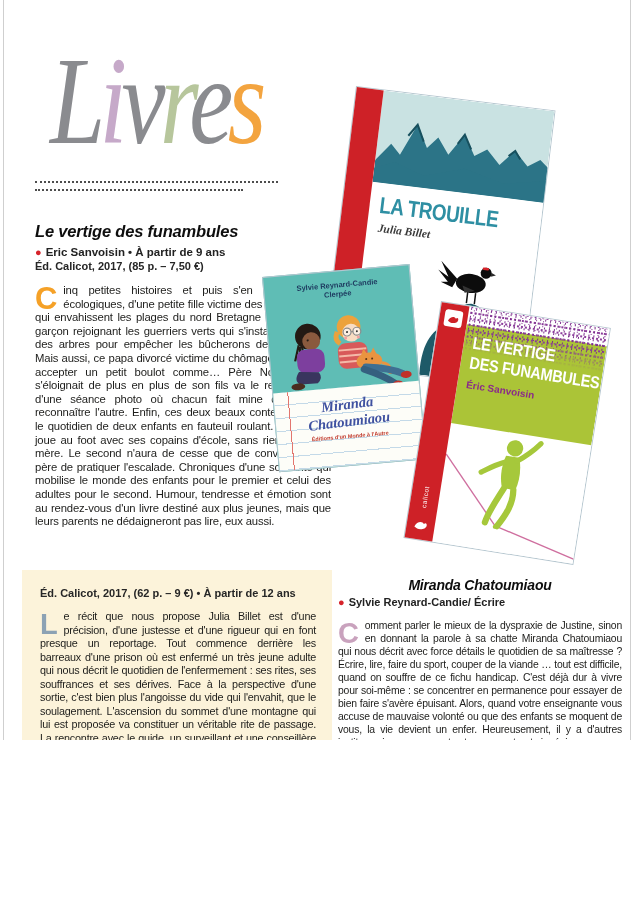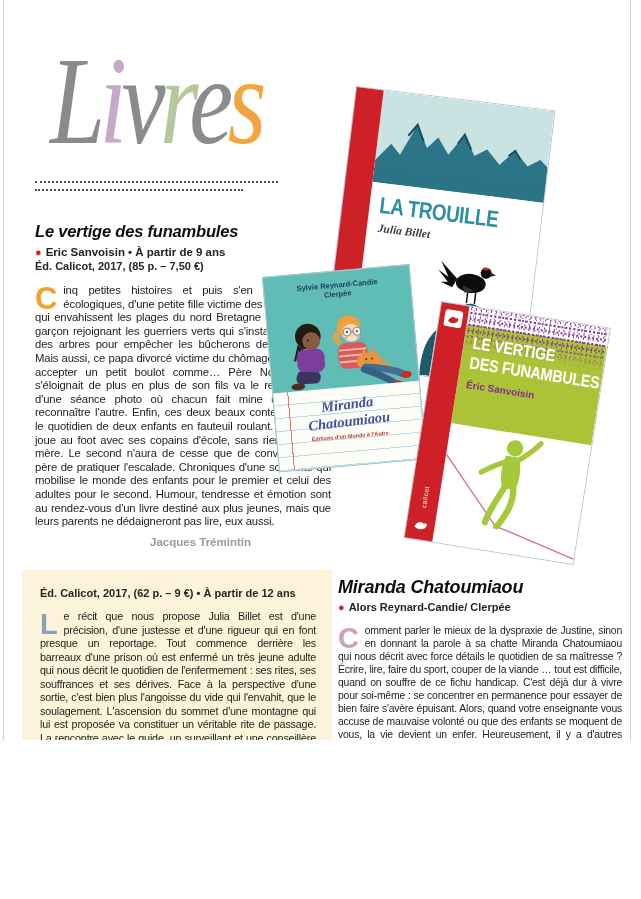--- a/index.html
+++ b/index.html
@@ -39,21 +39,21 @@
     clip-path:polygon(0 0,100% 0,100% 92.5%,0 100%);box-sizing:border-box;
     padding:15px 16px 0 18px;}
   .art2 .title-row{font-size:15.5px;}
   .art2 .author-name{font-weight:700;font-style:normal;font-size:12px;}
   .art2 .body-txt{margin-top:11px;font-size:10.8px;line-height:13.5px;letter-spacing:-.2px;}
   .art2 .dropcap{font-size:29px;line-height:24px;color:#8ca2b4;}
   .art2 .sig-inline{color:#9a9a9a;font-weight:600;}
 
   
   .art3{position:absolute;left:338px;top:577px;width:284px;}
-  .art3 .art-title{font-size:18px;}
+  .art3 .art-title{font-size:14px;text-align:center;}
   .art3 .byline{margin-top:3px;font-size:11px;}
   .art3 .edition{font-size:10.5px;}
   .art3 .body-txt{margin-top:11px;font-size:10.4px;line-height:13px;letter-spacing:-.2px;}
   .art3 .dropcap{font-size:29px;line-height:24px;color:#c9a2bd;}
   .art3 .sig{margin-top:2px;padding-right:18px;}
 
   
   .footer{position:absolute;right:20px;top:861px;display:flex;align-items:baseline;gap:16px;}
   .f-date{font-size:7.5px;font-weight:700;color:#3a3a3a;}
   .f-sep{font-size:8px;font-weight:700;color:#3a3a3a;}
@@ -126,21 +126,20 @@
 
   <section class="art1">
     <div class="art-title">Le vertige des funambules</div>
     <div class="byline">
       <span class="red-dot">●</span><span>Eric Sanvoisin • À partir de 9 ans</span>
     </div>
     <div class="edition">Éd. Calicot, 2017, (85 p. – 7,50 €)</div>
     <div class="body-txt">
       <span class="dropcap">C</span><span>inq petites histoires et puis s'en vont. Celles, écologiques, d'une petite fille victime des algues vertes qui envahissent les plages du nord Bretagne et d'un jeune garçon rejoignant les guerriers verts qui s'installent au faîte des arbres pour empêcher les bûcherons de les abattre. Mais aussi, ce papa divorcé victime du chômage qui finit par accepter un petit boulot comme… Père Noël. Lui qui s'éloignait de plus en plus de son fils va le retrouver lors d'une séance photo où chacun fait mine de ne pas reconnaître l'autre. Enfin, ces deux beaux contes décrivant le quotidien de deux enfants en fauteuil roulant. Le premier joue au foot avec ses copains d'école, sans rien dire à sa mère. Le second n'aura de cesse que de convaincre son père de pratiquer l'escalade. Chroniques d'une solidarité qui mobilise le monde des enfants pour le premier et celui des adultes pour le second. Humour, tendresse et émotion sont au rendez-vous d'un livre destiné aux plus jeunes, mais que leurs parents ne dédaigneront pas lire, eux aussi.</span>
     </div>
-    <div class="sig">Jacques Trémintin</div>
   </section>
 
   <div>
 
     <div class="bk bk-trouille">
       <div class="cover">
         <div class="lt-sky">
           <svg width="174" height="92" viewBox="0 0 174 92" preserveAspectRatio="none">
             <path d="M0,92 L0,70 L14,52 L24,62 L38,30 L50,52 L60,40 L72,56 L86,34 L98,54 L110,46 L124,60 L138,44 L152,58 L164,50 L174,58 L174,92 Z" fill="#2c7487"></path>
             <path d="M30,42 L38,30 L46,46 M80,44 L86,34 L94,48 M132,50 L138,44 L144,52" stroke="#17505e" stroke-width="2" fill="none"></path>
@@ -253,21 +252,21 @@
     <div class="edition">Éd. Calicot, 2017, (62 p. – 9 €) • À partir de 12 ans</div>
     <div class="body-txt">
       <span class="dropcap">L</span><span>e récit que nous propose Julia Billet est d'une précision, d'une justesse et d'une rigueur qui en font presque un reportage. Tout commence derrière les barreaux d'une prison où est enfermé un très jeune adulte qui nous décrit le quotidien de l'enfermement : ses rites, ses souffrances et ses dérives. Face à la perspective d'une sortie, c'est bien plus l'angoisse du vide qui l'envahit, que le soulagement. L'ascension du sommet d'une montagne qui lui est proposée va constituer un véritable rite de passage. La rencontre avec le guide, un surveillant et une conseillère SPIP, sans compter le face-à-face avec la nature, lui permettront de se révéler à lui-même, valorisant son potentiel et marquant ses limites. Force des mots, vérité des sentiments, intensité des vécus … ce que l'auteur nous démontre ici n'est autre que ce que les travailleurs sociaux cherchent à obtenir des publics qu'ils accompagnent : le déclic, le basculement, la prise de conscience qui font changer un destin. Que l'on soit adolescent, parent ou professionnel, chacun pourra retrouver ici une richesse et une émotion d'une grande force.</span>
       <span class="sig-inline">J.T.</span>
     </div>
   </section>
 
   <section class="art3">
     <div class="art-title">Miranda Chatoumiaou</div>
     <div class="byline">
-      <span class="red-dot">●</span><span>Alors Reynard-Candie/ Clerpée</span>
+      <span class="red-dot">●</span><span>Sylvie Reynard-Candie/ Écrire</span>
     </div>
     <div class="body-txt">
       <span class="dropcap">C</span><span>omment parler le mieux de la dyspraxie de Justine, sinon en donnant la parole à sa chatte Miranda Chatoumiaou qui nous décrit avec force détails le quotidien de sa maîtresse ?  Écrire, lire, faire du sport, couper de la viande … tout est difficile, quand on souffre de ce fichu handicap. C'est déjà dur à vivre pour soi-même : se concentrer en permanence pour essayer de bien faire s'avère épuisant. Alors, quand votre enseignante vous accuse de mauvaise volonté ou que des enfants se moquent de vous, la vie devient un enfer. Heureusement, il y a d'autres instits qui comprennent et se montrent ingénieuses pour compenser vos maladresses et de vraies amies qui vous aiment quelle que soit votre différence. Il vaut mieux, parce que, furibonde, Miranda Chatoumiaou était prête à faire payer toute griffe dehors ces humains si intolérants. Puisque sa petite maîtresse adorée est moins éprouvée, elle va enfin pouvoir se consacrer à sa vie de chat noctambule et répondre aux avances d'Aldo, ce mâle qui lui fait des avances depuis plusieurs nuits.</span>
     </div>
     <div class="sig">J.T.</div>
   </section>
 
   <div class="footer">
     <span class="f-date">29.06 au 6.09.2017</span>
     <span class="f-sep">-</span>

